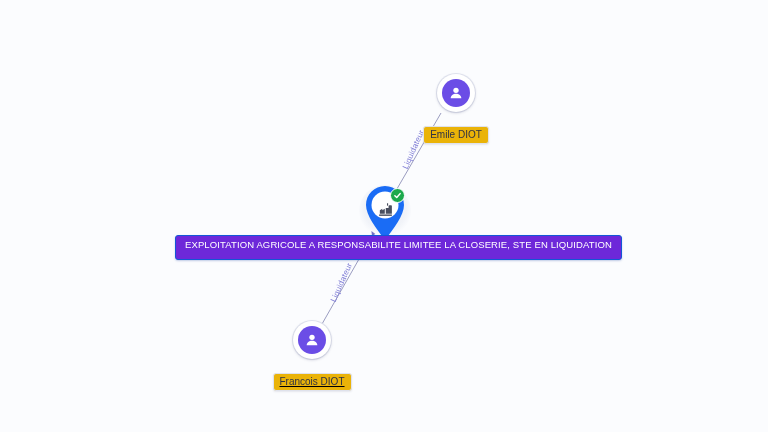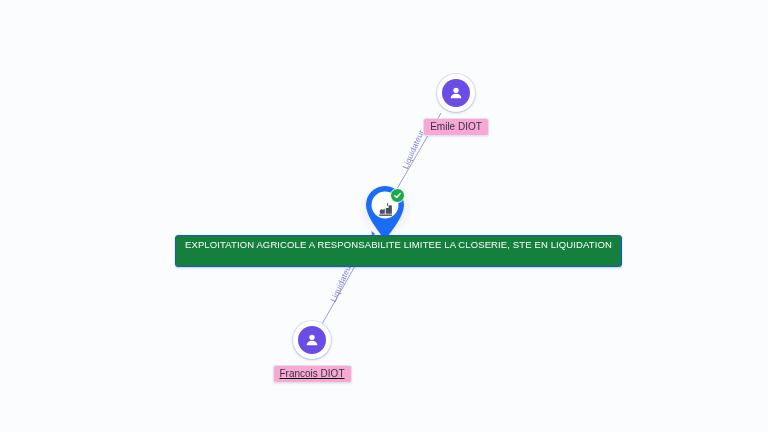--- a/index.html
+++ b/index.html
@@ -77,22 +77,22 @@
     height: 28px;
     border-radius: 50%;
     background: #6b4de6;
     display: flex;
     align-items: center;
     justify-content: center;
   }
   .person-avatar svg { display: block; }
 
   .node-caption {
-    margin-top: 6px;
-    background: #f9a8d4;
+    margin-top: 14px;
+    background: #eab308;
     border: 1px solid #dfe2ec;
     border-radius: 3px;
     padding: 2px 6px 3px 6px;
     font-size: 10px;
     line-height: 11px;
     color: #2e3245;
     white-space: nowrap;
     box-shadow: 0 1px 2px rgba(40,40,90,0.10);
   }
 
@@ -155,24 +155,24 @@
     justify-content: center;
     box-sizing: border-box;
   }
   #company-verified-badge svg { display: block; }
 
   
   #company-caption {
     position: absolute;
     left: 175px;
     top: 235px;
-    height: 32px;
+    height: 25px;
     line-height: 17px;
     padding: 0 9px;
-    background: #15803d;
+    background: #6d28d9;
     border: 1px solid #1257d6;
     border-radius: 3px;
     color: #ffffff;
     font-size: 9.5px;
     letter-spacing: 0.12px;
     white-space: nowrap;
     box-sizing: border-box;
     cursor: pointer;
     box-shadow: 0 1px 2px rgba(20,60,160,0.25);
   }

